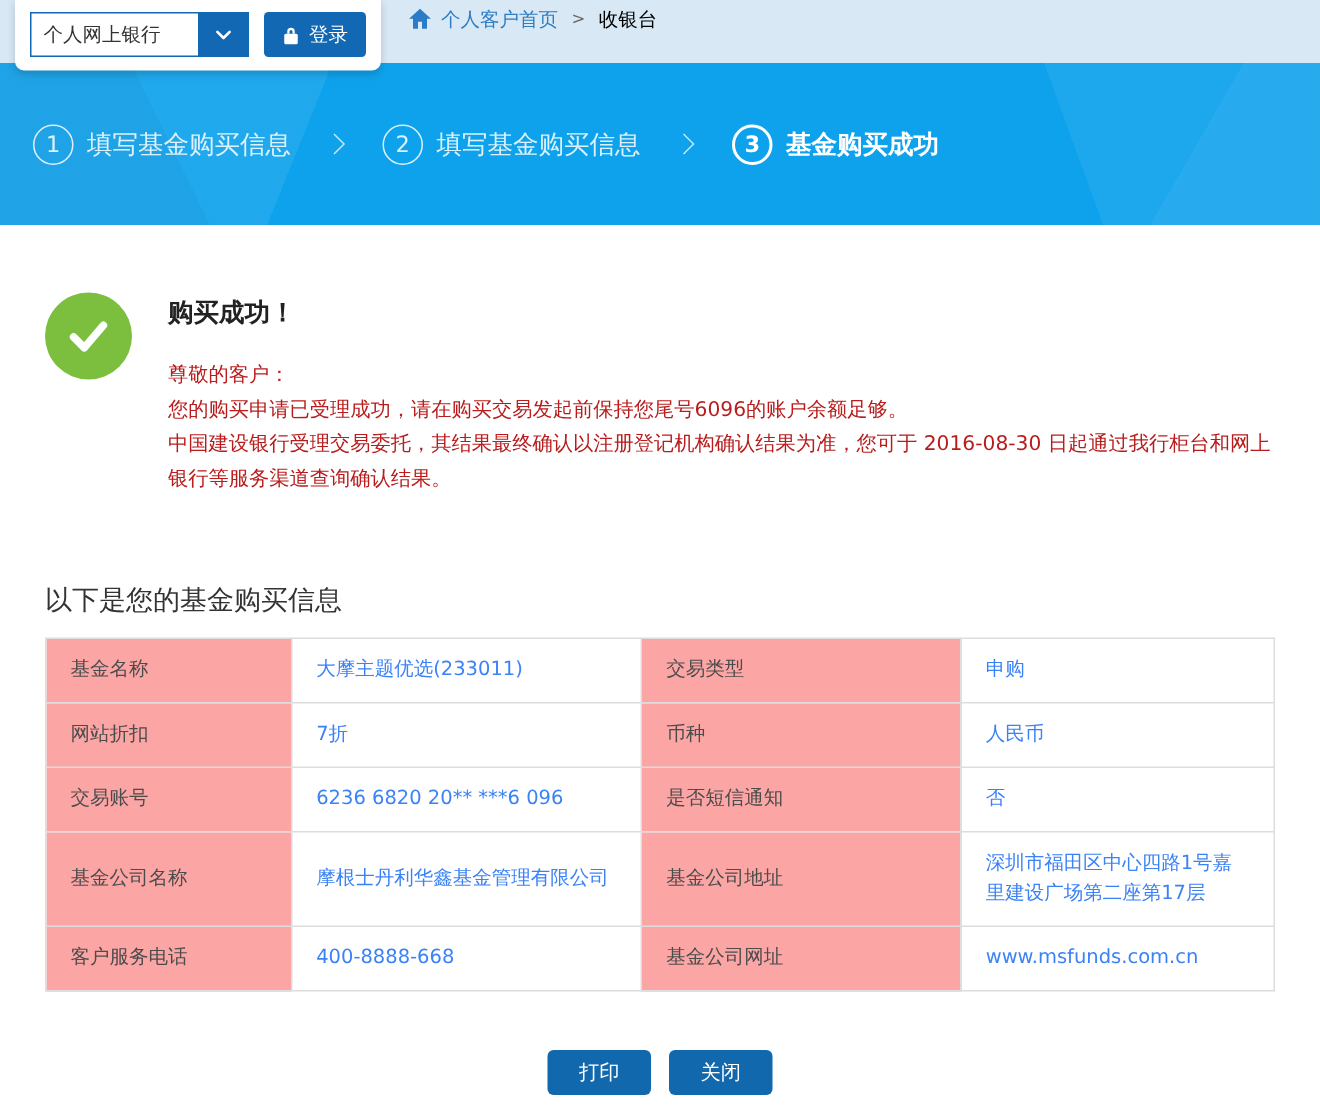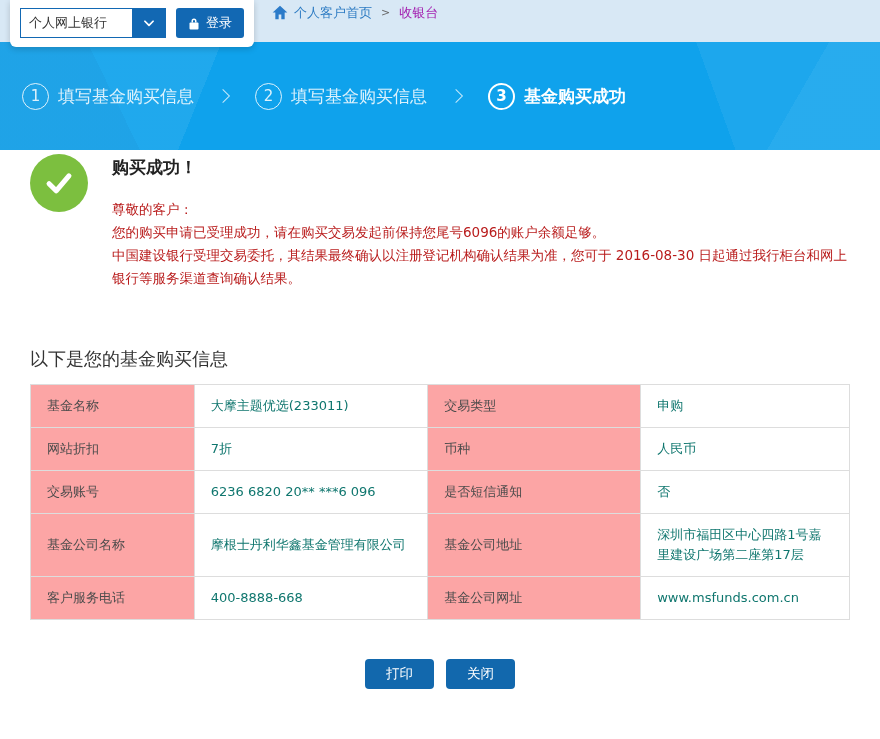--- a/index.html
+++ b/index.html
@@ -24,21 +24,21 @@
     width:34px; background:#1268b3; display:flex; align-items:center; justify-content:center;
   }
   .login-btn {
     height:30px; padding:0 12px; background:#1268b3; color:#fff; border:none;
     border-radius:3px; font-size:13px; display:flex; align-items:center; gap:6px; cursor:pointer;
     font-family:inherit;
   }
   .breadcrumb { margin-left:272px; height:25px; display:flex; align-items:center; gap:9px; font-size:13px; }
   .breadcrumb .bc-home { color:#2e7cc3; cursor:pointer; display:flex; align-items:center; gap:6px; }
   .breadcrumb .bc-sep { color:#666; font-size:11px; }
-  .breadcrumb .bc-current { color:#a21caf; }
+  .breadcrumb .bc-current { color:#000000; }
 
   
   .banner {
     height:108px; display:flex; align-items:center; padding-left:22px;
     background:
       linear-gradient(112deg, rgba(255,255,255,.07) 0 24%, rgba(255,255,255,0) 24%),
       linear-gradient(250deg, rgba(255,255,255,.06) 0 20%, rgba(255,255,255,0) 20%),
       linear-gradient(64deg, rgba(0,60,120,.06) 0 15%, rgba(0,60,120,0) 15%),
       linear-gradient(300deg, rgba(255,255,255,.05) 0 12%, rgba(255,255,255,0) 12%),
       #0fa2ec;
@@ -51,32 +51,32 @@
   .step.active { color:#fff; font-weight:bold; }
   .step.active .circle { border:2px solid #fff; font-weight:bold; }
   .step-sep {
     width:10px; height:10px; border-top:1px solid rgba(255,255,255,.75);
     border-right:1px solid rgba(255,255,255,.75); transform:rotate(45deg);
     margin:0 27px 0 24px;
   }
 
   
   .main { padding:0 30px; }
-  .success { display:flex; gap:24px; }
+  .success { margin-top:41px; display:flex; gap:24px; }
   .check-circle {
     width:58px; height:58px; border-radius:50%; background:#7cbf3f; flex:none;
     display:flex; align-items:center; justify-content:center; margin-top:4px;
   }
   .success-msg h2 { font-size:17px; color:#222; font-weight:bold; margin:6px 0 19px; }
   .success-msg p { font-size:13.5px; color:#b91c1c; line-height:23px; max-width:770px; }
 
   .table-title { margin:57px 0 13px; font-size:18px; font-weight:normal; color:#333; }
 
   table.info { width:100%; border-collapse:collapse; font-size:13px; }
-  table.info td { border:1px solid #ddd; padding:11px 16px; color:#0f766e; vertical-align:middle; line-height:20px; }
+  table.info td { border:1px solid #ddd; padding:11px 16px; color:#3b82f6; vertical-align:middle; line-height:20px; }
   table.info td.lbl { background:#fca5a5; color:#4c4c4c; }
   .col-l1 { width:20%; } .col-v1 { width:28.5%; } .col-l2 { width:26%; } .col-v2 { width:25.5%; }
 
   .actions { margin:39px 0 0; display:flex; justify-content:center; gap:12px; }
   .actions button {
     background:#1268ad; color:#fff; border:none; border-radius:4px;
     padding:6px 21px; font-size:13.5px; cursor:pointer; font-family:inherit;
   }
 </style>
 </head>

